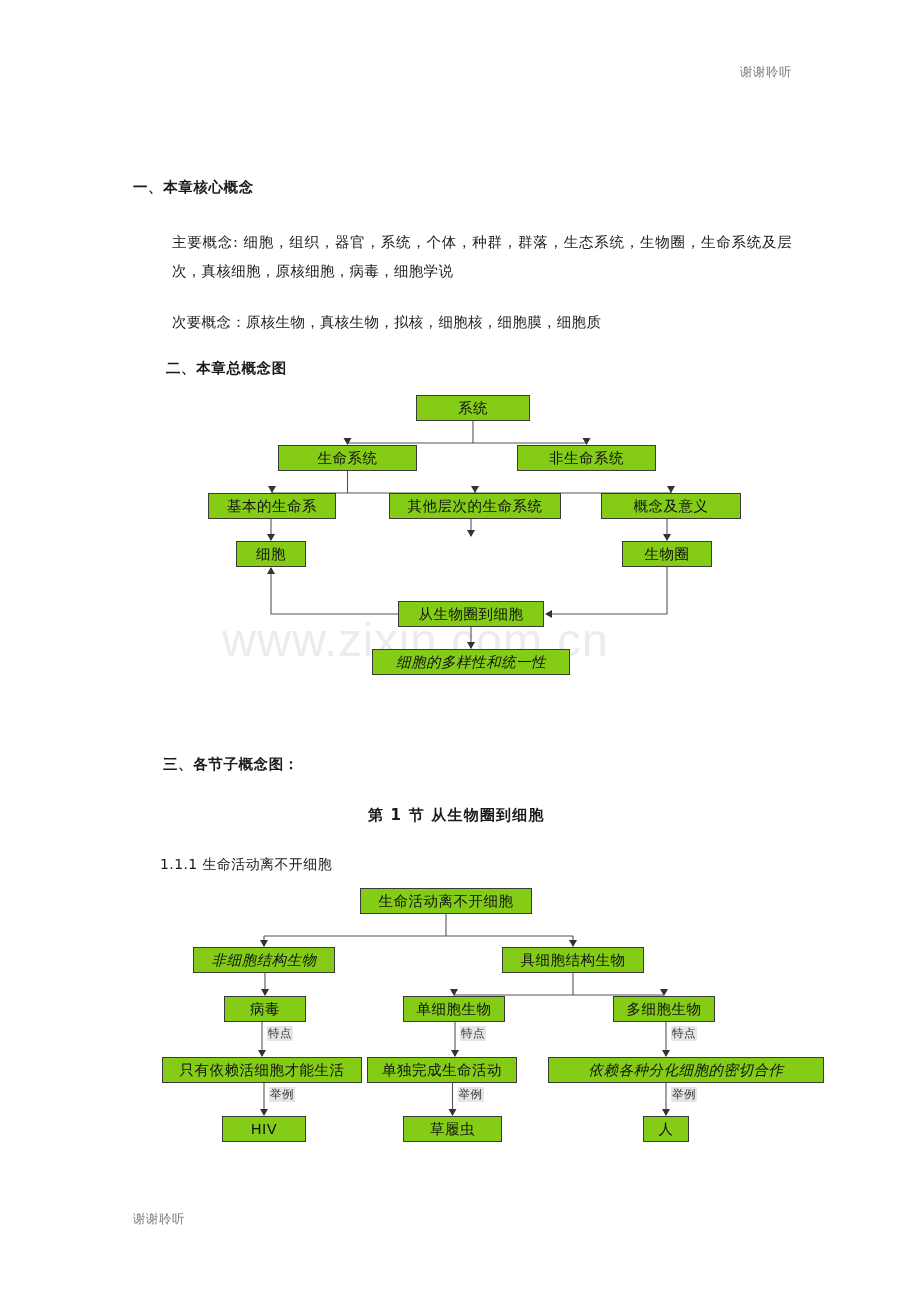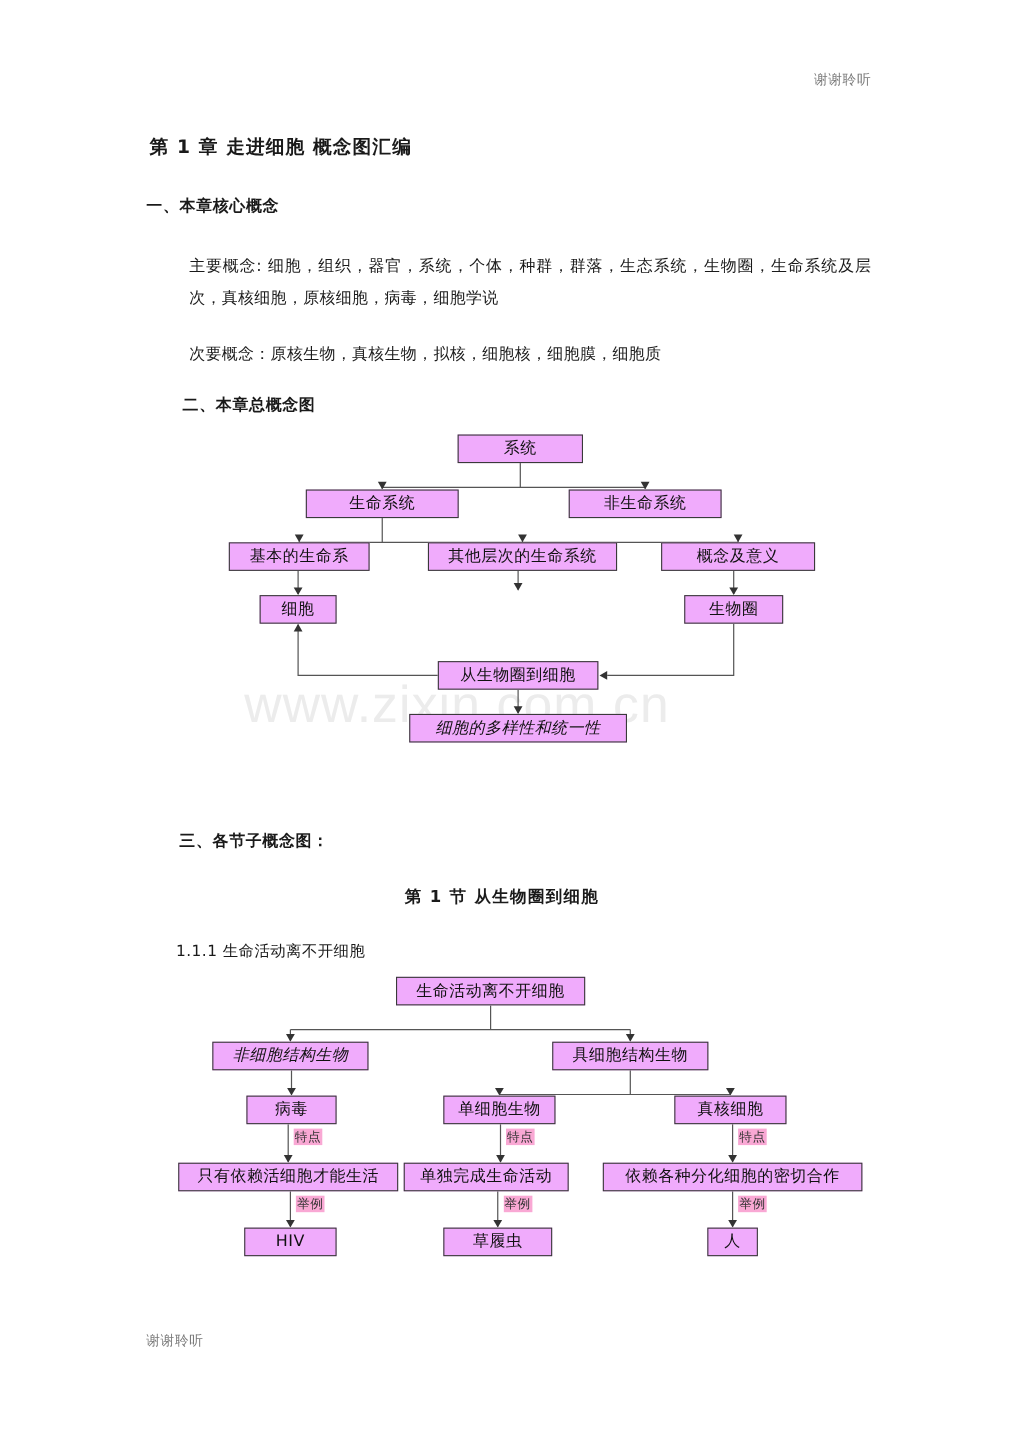--- a/index.html
+++ b/index.html
@@ -62,53 +62,52 @@
     z-index:0;
   }
 
   
   .diagram{position:absolute;z-index:2;}
   #diagram-overview{left:0;top:0;width:920px;height:1302px;}
 
   .dbox{
     position:absolute;
     border:1.2px solid #3a3a3a;
-    background:#f0abfc;
+    background:#84cc16;
     box-sizing:border-box;
     display:flex;align-items:center;justify-content:center;
     font-size:14.5px;line-height:19px;
     letter-spacing:.5px;
     text-align:right;
     color:#111;
     z-index:3;
     white-space:nowrap;
   }
   .dbox.wrap{white-space:normal;}
   .edge-label{
     position:absolute;
     font-size:11.5px;color:#333;
     letter-spacing:.5px;
-    z-index:3;background:#f9a8d4;padding:0 1px;
+    z-index:3;background:#e5e5e5;padding:0 1px;
   }
   svg.wires{position:absolute;left:0;top:0;overflow:visible;z-index:1;}
   svg.wires line,svg.wires path,svg.wires polyline{
     stroke:#555;stroke-width:1.1px;fill:none;
   }
   svg.wires polygon{fill:#333;}
 </style>
 </head>
 <body>
 
 <div class="page">
 
   <div class="running-head">谢谢聆听</div>
 
   <div class="watermark">www.zixin.com.cn</div>
 
-  <h1 class="chapter-title">第 1 章   走进细胞   概念图汇编</h1>
 
   <h2 class="sec-h sec-1">一、本章核心概念</h2>
   <p class="para para-sub">次要概念：原核生物，真核生物，拟核，细胞核，细胞膜，细胞质</p>
   <p class="para para-main">主要概念: 细胞，组织，器官，系统，个体，种群，群落，生态系统，生物圈，生命系统及层次，真核细胞，原核细胞，病毒，细胞学说</p>
 
   <h2 class="sec-h sec-2">二、本章总概念图</h2>
 
   <h2 class="sec-h sec-3">三、各节子概念图：</h2>
   <div class="node-title">第 1 节   从生物圈到细胞</div>
   <div class="subsec">1.1.1 生命活动离不开细胞</div>
@@ -176,24 +175,24 @@
       <div class="dbox" style="left: 601px; top: 493px; width: 140px; height: 26px;">概念及意义</div>
       <div class="dbox" style="left: 236px; top: 541px; width: 70px; height: 26px;">细胞</div>
       <div class="dbox" style="left: 622px; top: 541px; width: 90px; height: 26px;">生物圈</div>
       <div class="dbox" style="left: 398px; top: 601px; width: 146px; height: 26px;">从生物圈到细胞</div>
       <div class="dbox" style="left: 372px; top: 649px; width: 198px; height: 26px; font-style: italic;">细胞的多样性和统一性</div>
       <div class="dbox" style="left: 360px; top: 888px; width: 172px; height: 26px;">生命活动离不开细胞</div>
       <div class="dbox" style="left: 193px; top: 947px; width: 142px; height: 26px; font-style: italic;">非细胞结构生物</div>
       <div class="dbox" style="left: 502px; top: 947px; width: 142px; height: 26px;">具细胞结构生物</div>
       <div class="dbox" style="left: 224px; top: 996px; width: 82px; height: 26px;">病毒</div>
       <div class="dbox" style="left: 403px; top: 996px; width: 102px; height: 26px;">单细胞生物</div>
-      <div class="dbox" style="left: 613px; top: 996px; width: 102px; height: 26px;">真核细胞</div>
+      <div class="dbox" style="left: 613px; top: 996px; width: 102px; height: 26px;">多细胞生物</div>
       <div class="dbox" style="left: 162px; top: 1057px; width: 200px; height: 26px;">只有依赖活细胞才能生活</div>
       <div class="dbox" style="left: 367px; top: 1057px; width: 150px; height: 26px;">单独完成生命活动</div>
-      <div class="dbox" style="left: 548px; top: 1057px; width: 236px; height: 26px;">依赖各种分化细胞的密切合作</div>
+      <div class="dbox" style="left: 548px; top: 1057px; width: 276px; height: 26px; font-style: italic;">依赖各种分化细胞的密切合作</div>
       <div class="dbox" style="left: 222px; top: 1116px; width: 84px; height: 26px;">HIV</div>
       <div class="dbox" style="left: 403px; top: 1116px; width: 99px; height: 26px;">草履虫</div>
       <div class="dbox" style="left: 643px; top: 1116px; width: 46px; height: 26px;">人</div>
       <div class="edge-label" style="left: 267px; top: 1026px;">特点</div>
       <div class="edge-label" style="left: 460px; top: 1026px;">特点</div>
       <div class="edge-label" style="left: 671px; top: 1026px;">特点</div>
       <div class="edge-label" style="left: 269px; top: 1087px;">举例</div>
       <div class="edge-label" style="left: 457.5px; top: 1087px;">举例</div>
       <div class="edge-label" style="left: 671px; top: 1087px;">举例</div>
     </div>

